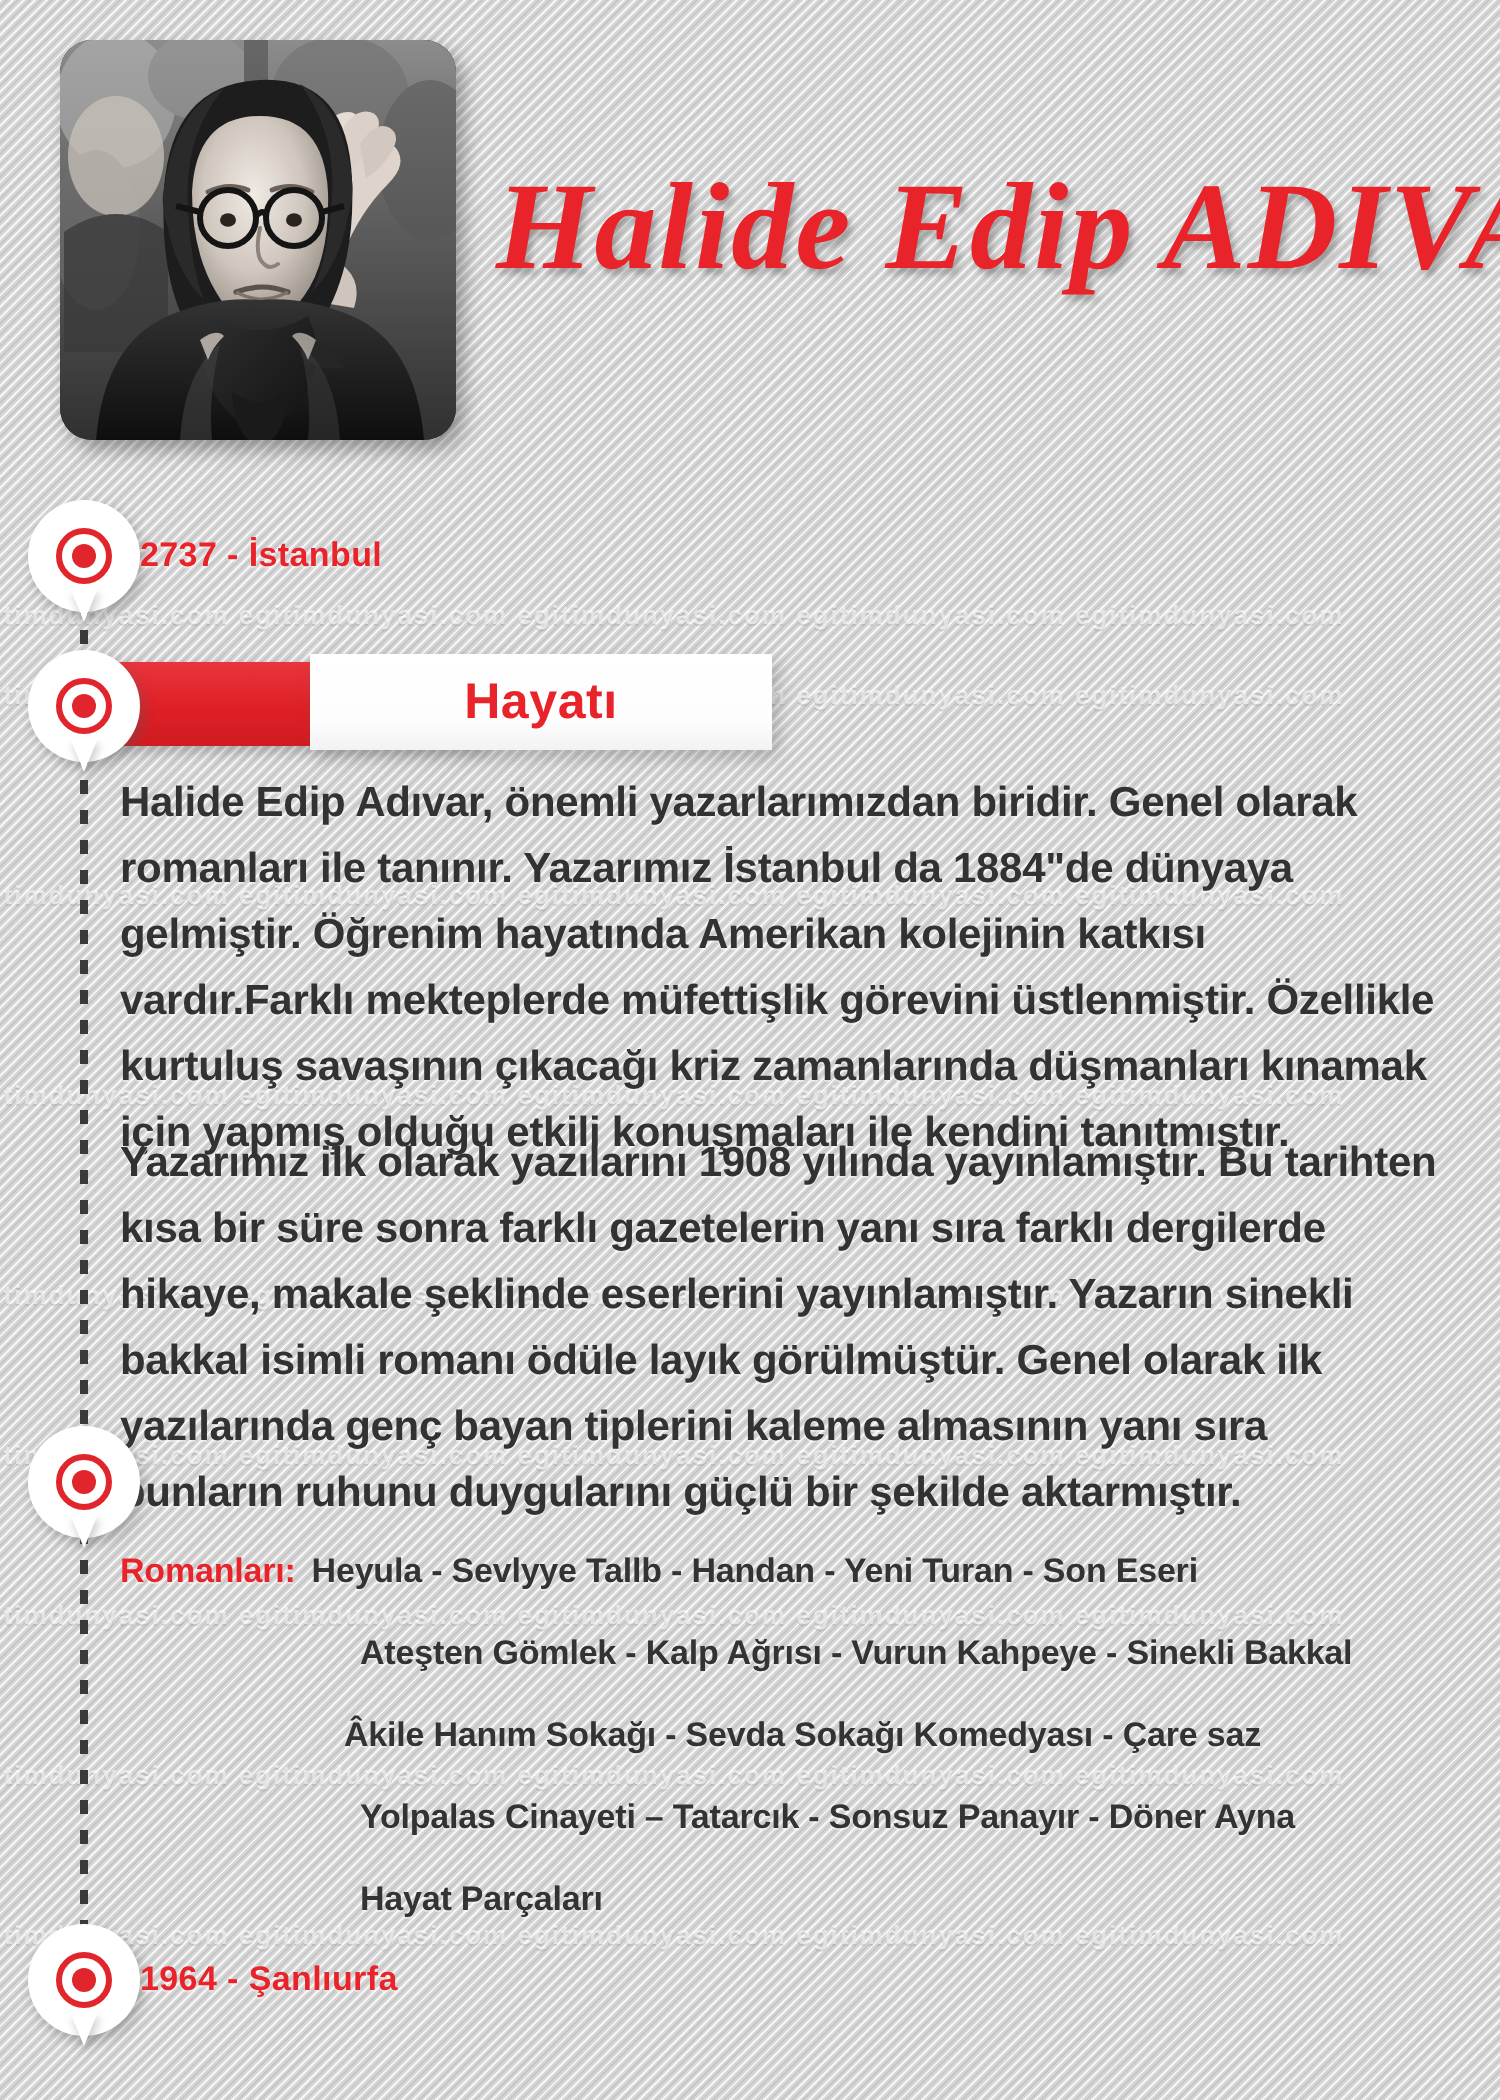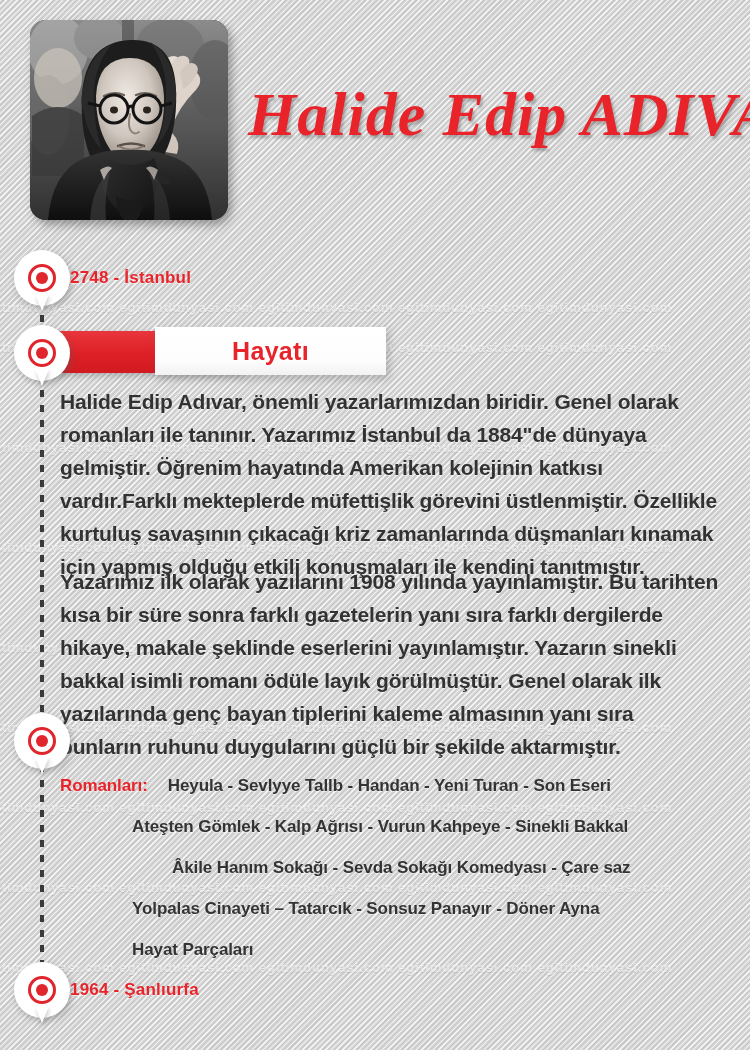--- a/index.html
+++ b/index.html
@@ -188,23 +188,23 @@
     font-weight:700;
     color:#333333;
     letter-spacing:-0.1px;
     text-shadow:0 1px 0 rgba(255,255,255,0.45);
     white-space:nowrap;
   }
   .works .wlabel{
     color:#e8232a;
     font-size:17px;
     font-weight:700;
-    margin-right:20px;
-  }
-  .works .wline.indent{ padding-left:72px; }
+    margin-right:8px;
+  }
+  .works .wline.indent{ padding-left:72px;margin-left:48px; }
   .works .wline.indent2{ padding-left:112px; }
 </style>
 </head>
 <body>
 
 <div id="page">
 
   <div class="watermark-layer">
     <div class="wm-row" style="top:300px">egitimdunyasi.com  egitimdunyasi.com  egitimdunyasi.com  egitimdunyasi.com  egitimdunyasi.com</div>
     <div class="wm-row" style="top:340px">egitimdunyasi.com  egitimdunyasi.com  egitimdunyasi.com  egitimdunyasi.com  egitimdunyasi.com</div>
@@ -306,21 +306,21 @@
     <div class="main-title">Halide Edip ADIVAR</div>
   </div>
 
   <div class="timeline-line"></div>
 
   <div class="pin" style="top:250px">
     <div class="bubble"></div>
     <div class="tail"></div>
     <div class="ring"></div>
   </div>
-  <div class="pin-label" style="top:268px">2748 - İstanbul</div>
+  <div class="pin-label" style="top:268px">2737 - İstanbul</div>
 
   <div class="pin" style="top:325px">
     <div class="bubble"></div>
     <div class="tail"></div>
     <div class="ring"></div>
   </div>
   <div class="section-bar" style="top:327px">
     <div class="redbar"></div>
     <div class="whitepanel">
       <span>Hayatı</span>

